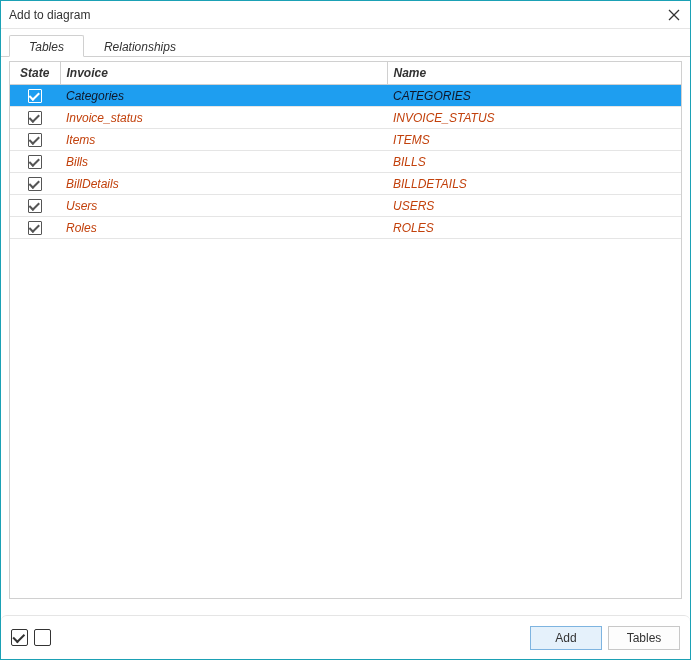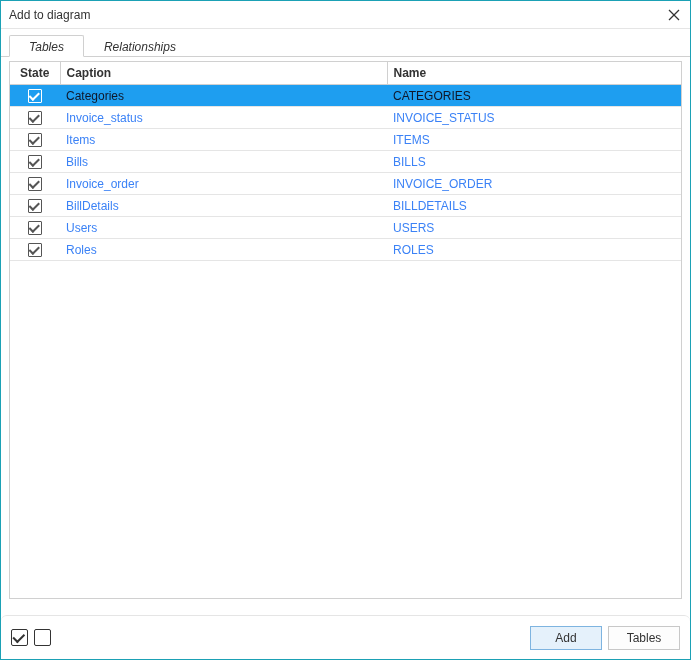--- a/index.html
+++ b/index.html
@@ -70,20 +70,21 @@
     background: #fff;
     border-top-left-radius: 2px;
     border-top-right-radius: 2px;
   }
   .content {
     flex: 1;
     padding: 4px 8px 16px 8px;
     overflow: hidden;
     display: flex;
     flex-direction: column;
+    font-style: italic;
   }
   .table-wrap {
     flex: 1;
     border: 1px solid #d0d0d0;
     overflow: auto;
     background: #fff;
   }
   table {
     width: 100%;
     border-collapse: collapse;
@@ -98,21 +99,21 @@
     border-right: 1px solid #d0d0d0;
     background: #fff;
     color: #333;
     height: 22px;
   }
   td {
     padding: 2px 6px;
     border-bottom: 1px solid #e5e5e5;
     height: 22px;
     font-size: 12px;
-    color: #3b82f6;
+    color: #c2410c;
     white-space: nowrap;
     overflow: hidden;
     text-overflow: ellipsis;
   }
   th:last-child {
     border-right: none;
   }
   col.col-state { width: 50px; }
   col.col-caption { width: 327px; }
   col.col-name { }
@@ -221,21 +222,21 @@
     <div class="table-wrap">
       <table>
         <colgroup>
           <col class="col-state">
             <col class="col-caption">
             <col class="col-name">
         </colgroup>
         <thead>
           <tr>
             <th class="state-cell">State</th>
-            <th>Caption</th>
+            <th>Invoice</th>
             <th>Name</th>
           </tr>
         </thead>
         <tbody id="tbody">
             <tr class="selected">
               <td class="state-cell"><span class="cb checked"></span></td>
               <td>Categories</td>
               <td>CATEGORIES</td>
             </tr>
             <tr>
@@ -245,25 +246,20 @@
             </tr>
             <tr>
               <td class="state-cell"><span class="cb checked"></span></td>
               <td>Items</td>
               <td>ITEMS</td>
             </tr>
             <tr>
               <td class="state-cell"><span class="cb checked"></span></td>
               <td>Bills</td>
               <td>BILLS</td>
-            </tr>
-            <tr>
-              <td class="state-cell"><span class="cb checked"></span></td>
-              <td>Invoice_order</td>
-              <td>INVOICE_ORDER</td>
             </tr>
             <tr>
               <td class="state-cell"><span class="cb checked"></span></td>
               <td>BillDetails</td>
               <td>BILLDETAILS</td>
             </tr>
             <tr>
               <td class="state-cell"><span class="cb checked"></span></td>
               <td>Users</td>
               <td>USERS</td>

